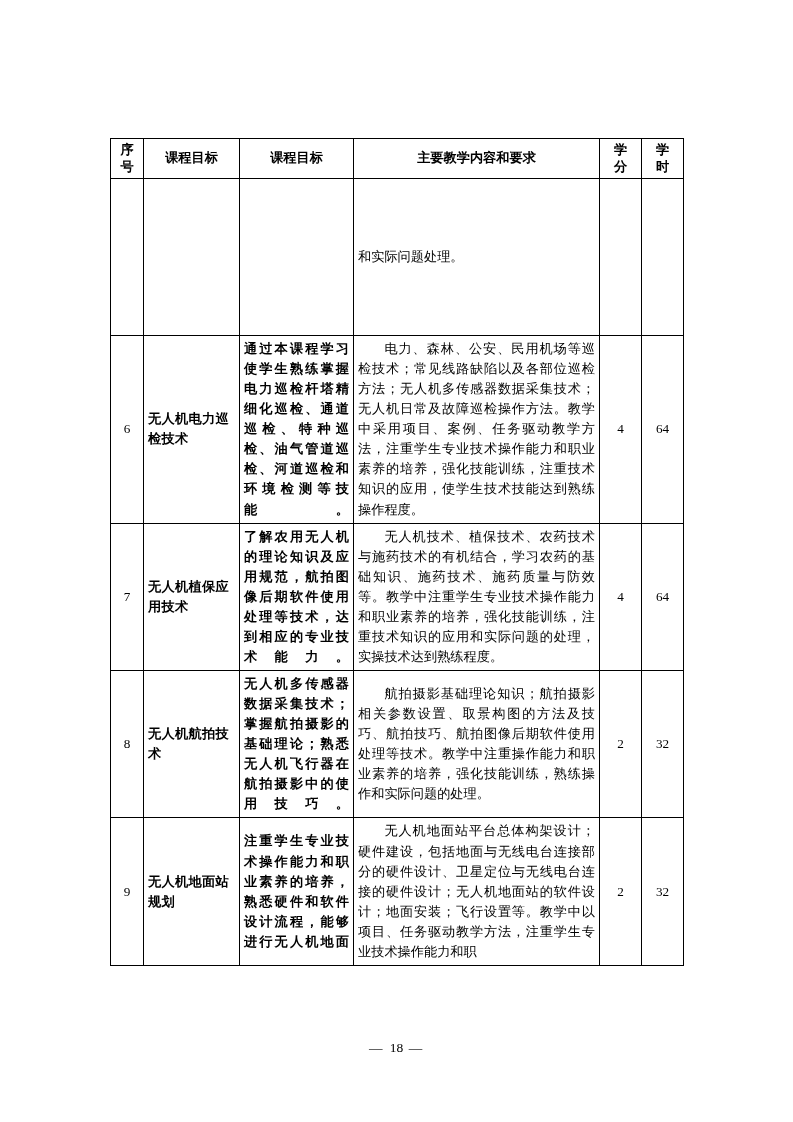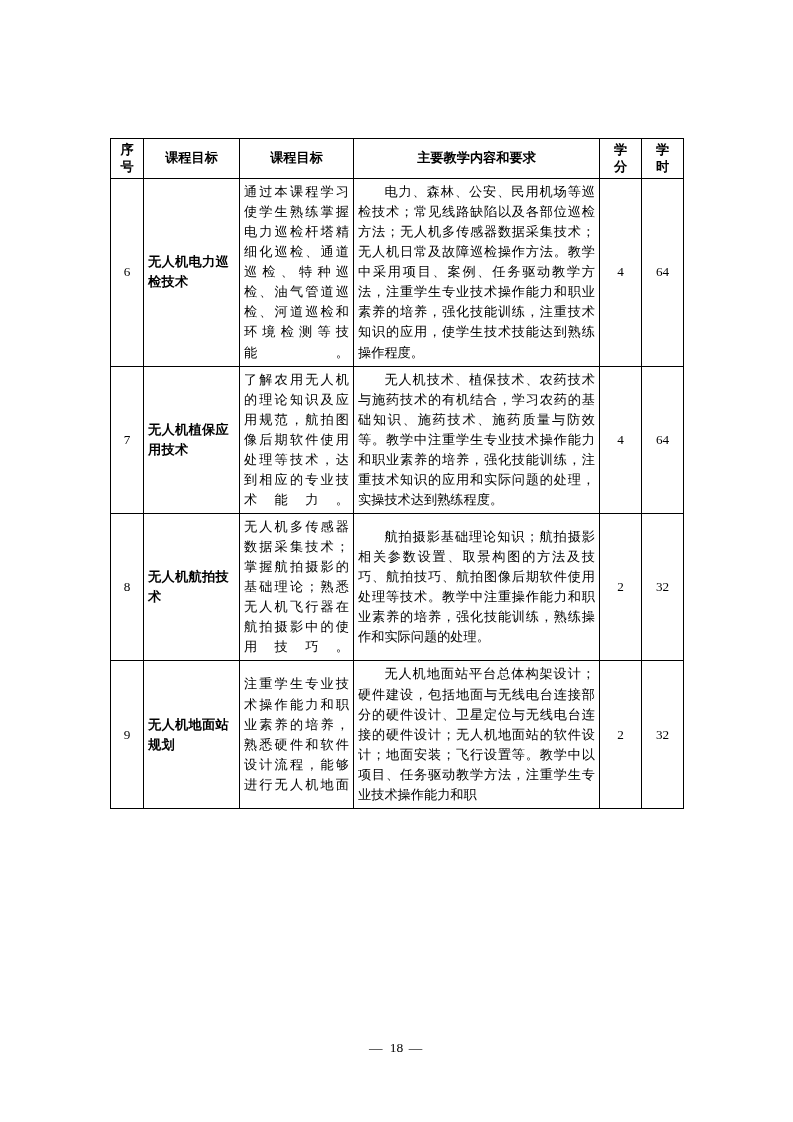--- a/index.html
+++ b/index.html
@@ -65,21 +65,21 @@
     text-align: left;
     font-weight: bold;
     letter-spacing: 0.3px;
   }
   td.col-goal {
     text-align: justify;
     text-align-last: justify;
     text-justify: inter-ideograph;
     padding-left: 6px;
     padding-right: 6px;
-    font-weight: normal;
+    font-weight: bold;
     margin-left: 20px;
   }
   td.col-content {
     text-align: justify;
     text-justify: inter-ideograph;
     padding-left: 7px;
     padding-right: 7px;
     text-indent: 2em;
   }
   td.col-content.no-indent {
@@ -140,20 +140,28 @@
           <td>
             <div class="hdr-stack">
               <div>学</div>
               <div>时</div>
             </div>
           </td>
         </tr>
       </thead>
       <tbody>
 
+        <tr>
+          <td class="col-no"></td>
+          <td class="col-name"></td>
+          <td class="col-goal"></td>
+          <td class="col-content no-indent cont-cell">和实际问题处理。</td>
+          <td class="col-credit"></td>
+          <td class="col-hours"></td>
+        </tr>
 
         <tr>
           <td class="col-no">6</td>
           <td class="col-name">无人机电力巡检技术</td>
           <td class="col-goal">通过本课程学习使学生熟练掌握电力巡检杆塔精细化巡检、通道巡检、特种巡检、油气管道巡检、河道巡检和环境检测等技能。</td>
           <td class="col-content">电力、森林、公安、民用机场等巡检技术；常见线路缺陷以及各部位巡检方法；无人机多传感器数据采集技术；无人机日常及故障巡检操作方法。教学中采用项目、案例、任务驱动教学方法，注重学生专业技术操作能力和职业素养的培养，强化技能训练，注重技术知识的应用，使学生技术技能达到熟练操作程度。</td>
           <td class="col-credit">4</td>
           <td class="col-hours">64</td>
         </tr>
 

